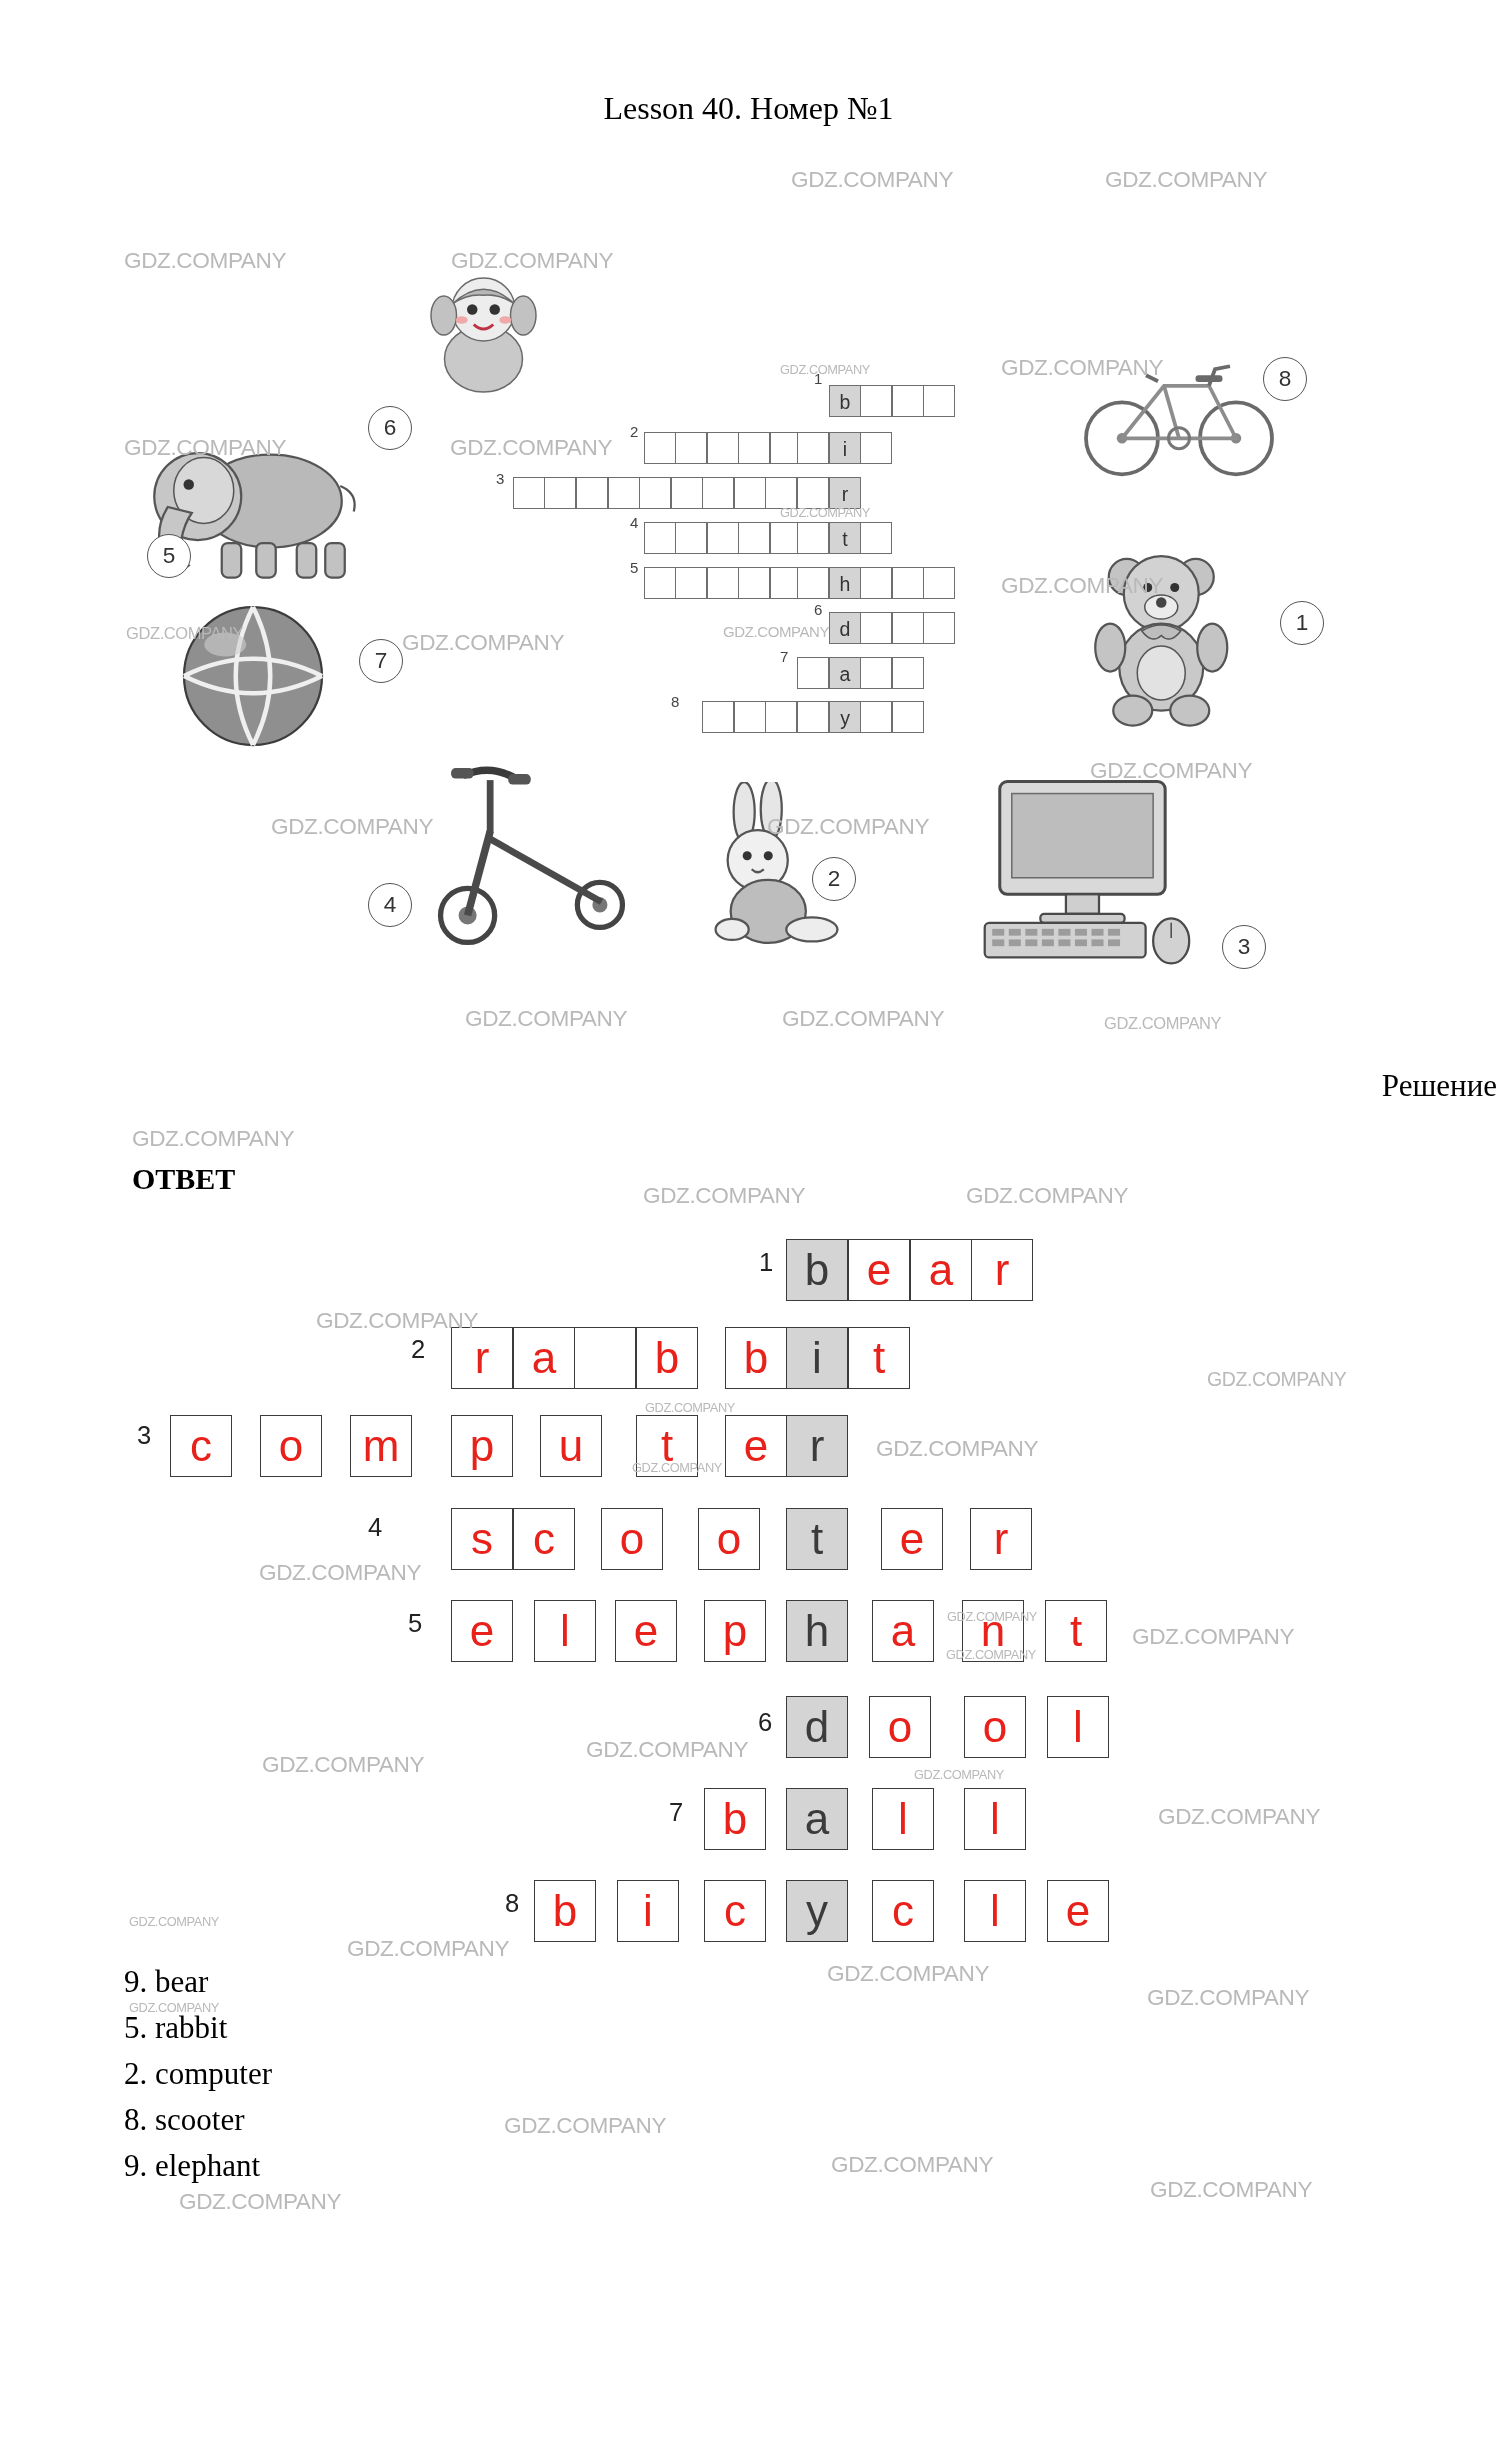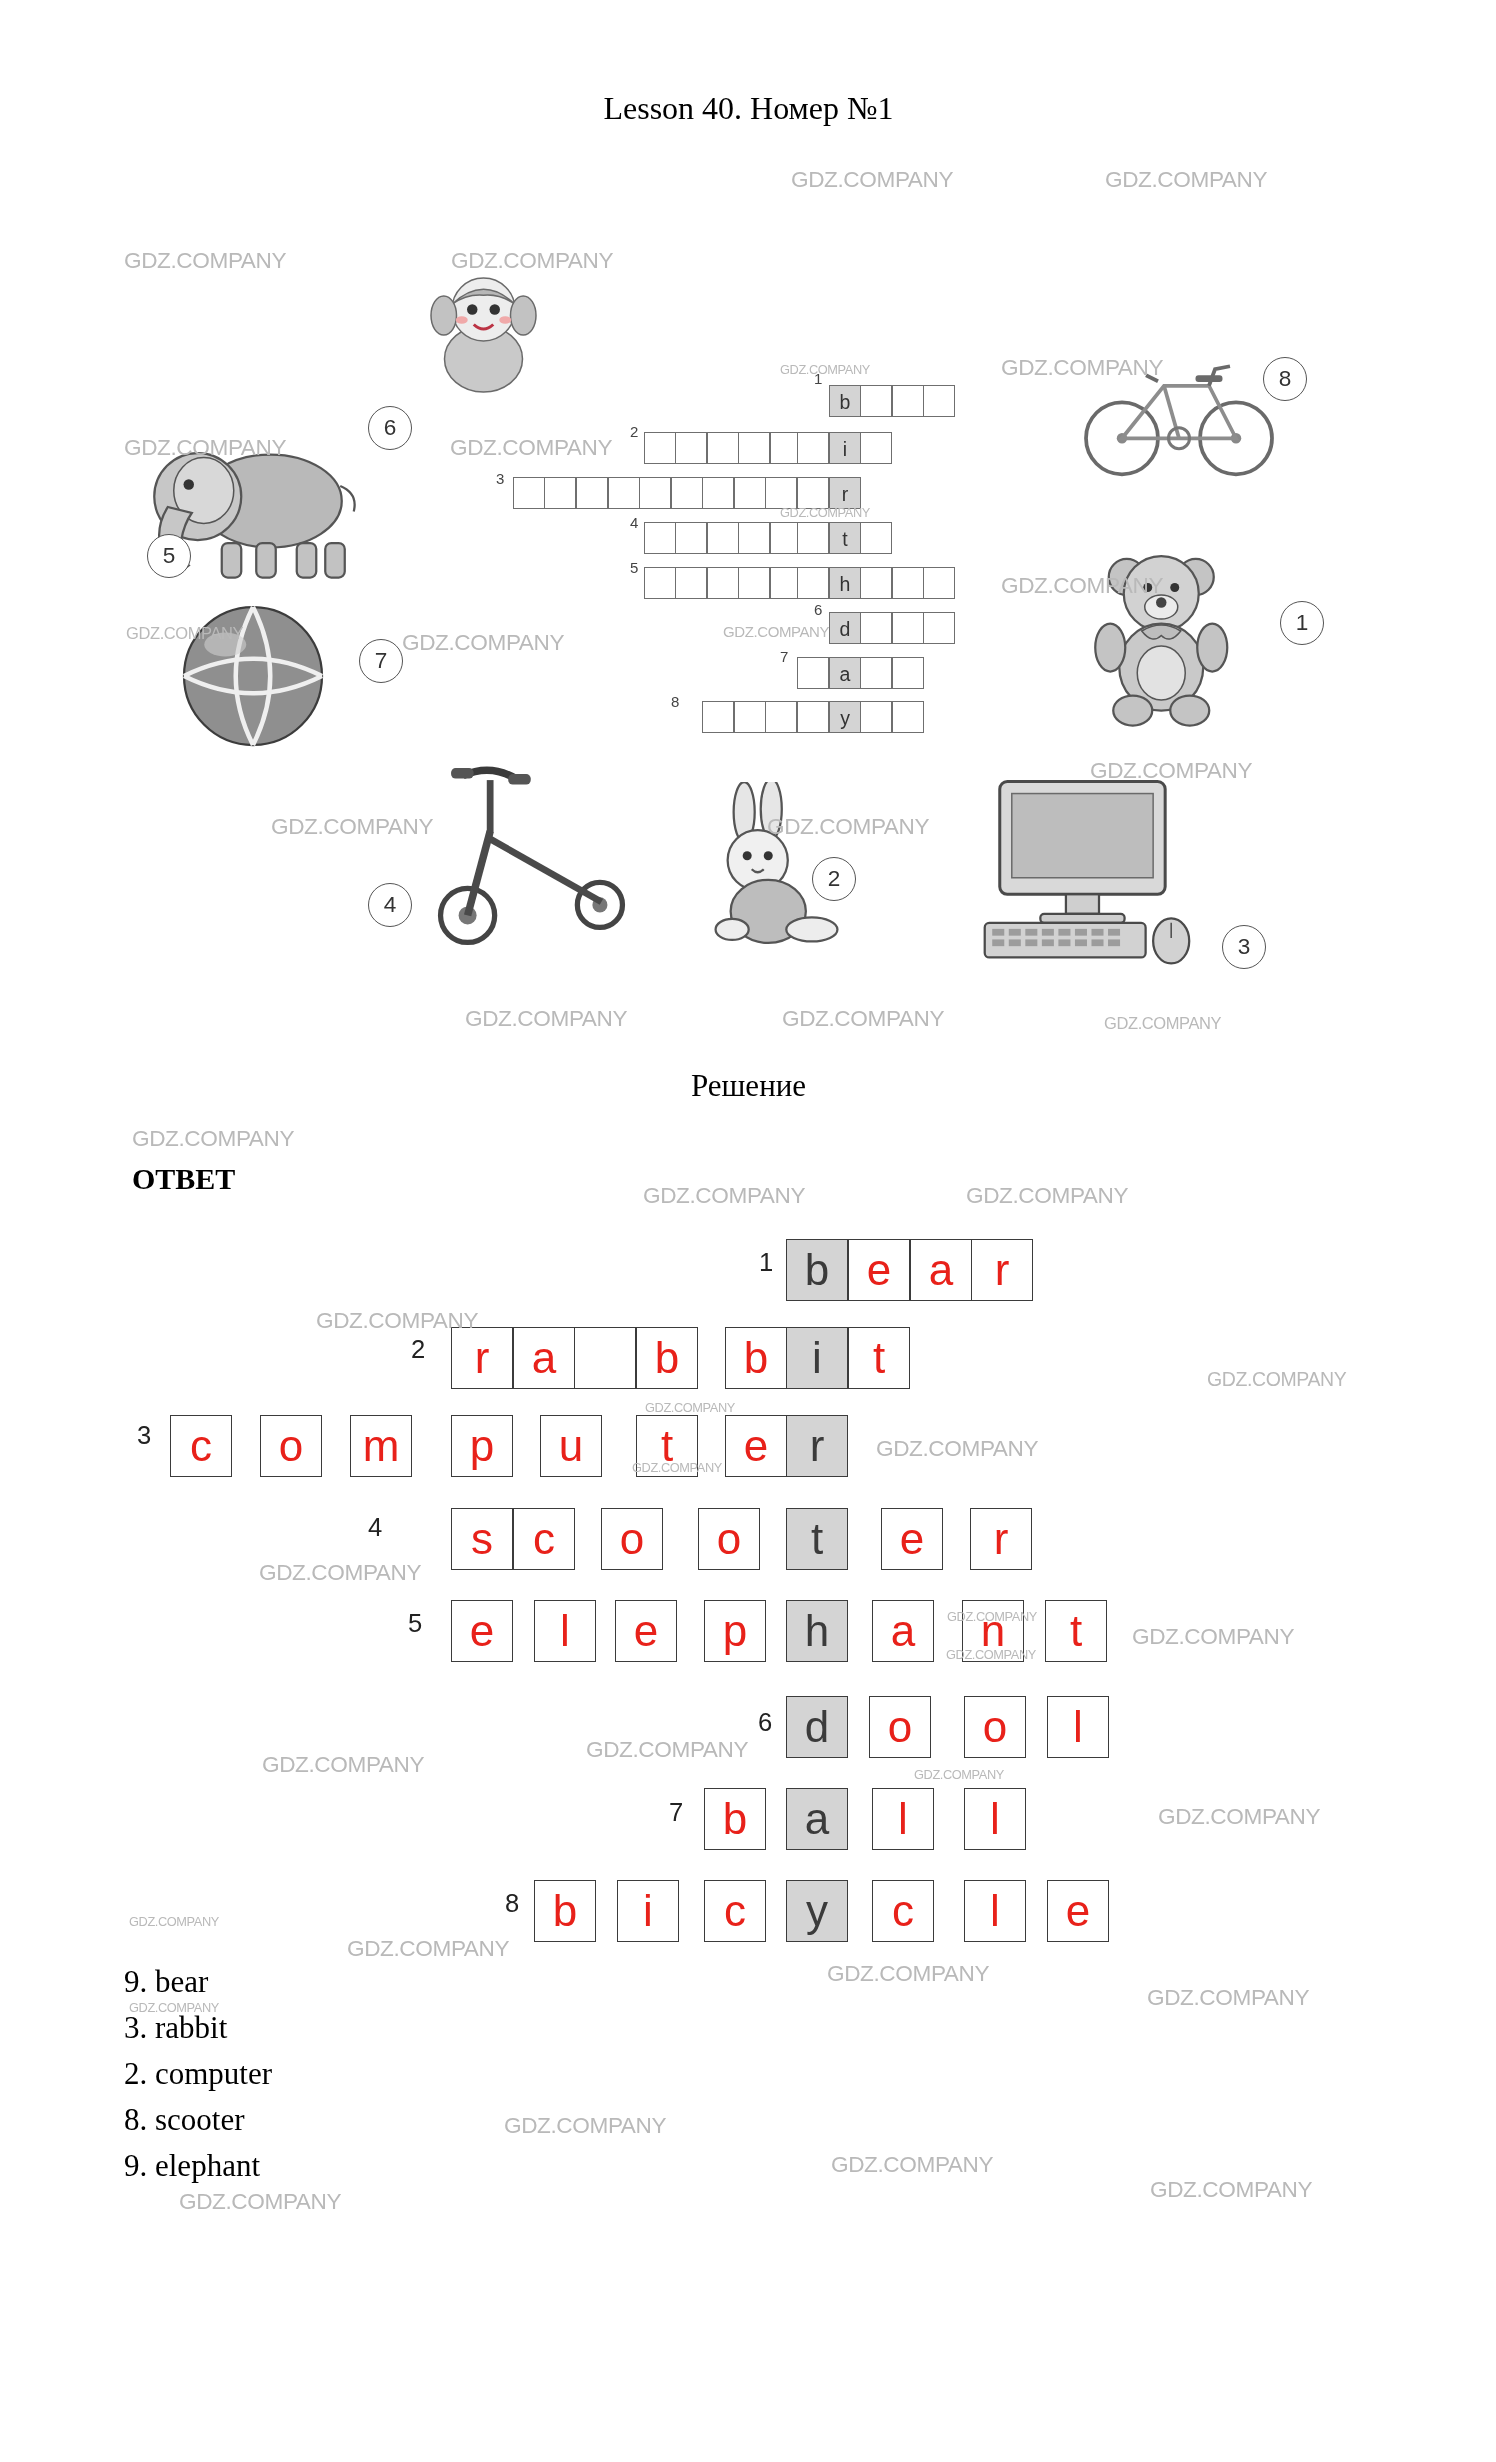--- a/index.html
+++ b/index.html
@@ -45,21 +45,21 @@
     position: absolute;
     left: 126px;
     top: 194px;
     font-size: 31px;
   }
   .solution-label {
     position: absolute;
     left: 0;
     top: 1068px;
     width: 1497px;
-    text-align: center;
+    text-align: right;
     font-size: 31px;
   }
   .answer-label {
     position: absolute;
     left: 132px;
     top: 1162px;
     font-size: 30px;
     font-weight: bold;
   }
   .word-list {
@@ -524,21 +524,21 @@
     <div class="cell" style="left:964px; top:1880px;">
         <span>l</span>
       </div>
     <div class="cell" style="left:1047px; top:1880px;">
         <span>e</span>
       </div>
   </div>
 
   <div class="word-list">
     <div>9. bear</div>
-    <div>3. rabbit</div>
+    <div>5. rabbit</div>
     <div>2. computer</div>
     <div>8. scooter</div>
     <div>9. elephant</div>
   </div>
 
   <div id="watermark-layer">
       <div class="wm" style="left: 791px; top: 167px; font-size: 22.6px; color: rgb(185, 185, 185);">GDZ.COMPANY</div>
       <div class="wm" style="left: 1105px; top: 167px; font-size: 22.6px; color: rgb(185, 185, 185);">GDZ.COMPANY</div>
       <div class="wm" style="left: 124px; top: 248px; font-size: 22.6px; color: rgb(185, 185, 185);">GDZ.COMPANY</div>
       <div class="wm" style="left: 451px; top: 248px; font-size: 22.6px; color: rgb(185, 185, 185);">GDZ.COMPANY</div>

